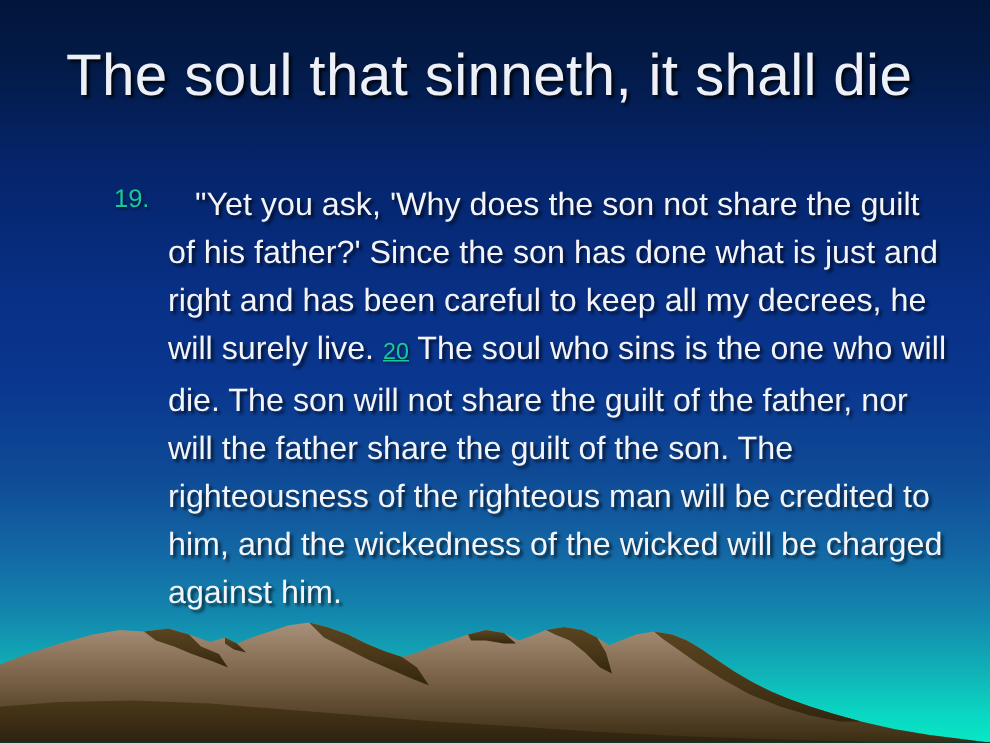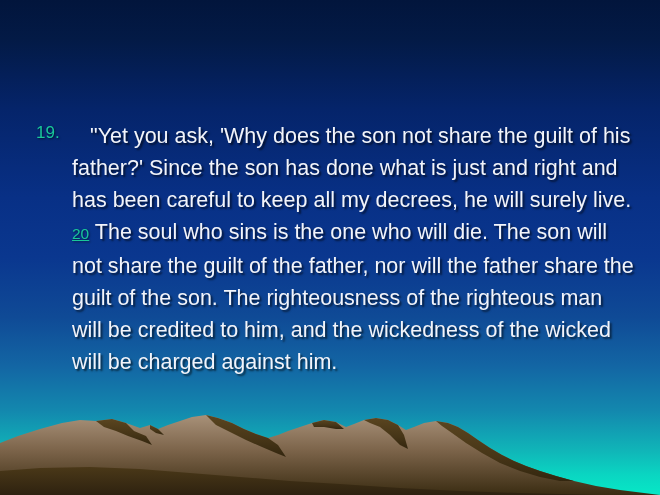--- a/index.html
+++ b/index.html
@@ -55,20 +55,21 @@
   
   .body-block {
     position: absolute;
     left: 36px;
     top: 120px;
     width: 600px;
   }
   .bullet-row {
     position: relative;
     padding-left: 36px;
+    margin-left: 40px;
   }
   .bullet-marker {
     position: absolute;
     left: 0;
     top: 3px;
     font-size: 17px;
     line-height: 20px;
     color: #19c79a;
     text-shadow: 1px 1px 2px rgba(0,0,0,0.55);
   }
@@ -126,20 +127,21 @@
     <path fill="url(#rockDark)" d="M364,15 L376,13 L388,15 L398,20 L404,30 L408,44 L400,40 L390,30 L380,22
              L370,18 Z"></path>
     <path fill="url(#rockDark)" d="M436,16 L448,18 L458,22 L468,28 L478,35 L490,43 L502,50 L514,56 L526,61
              L540,66 L556,71 L574,76 L560,76 L540,72 L520,66 L500,58 L482,48 L466,38
              L452,28 L442,21 Z"></path>
 
     <path fill="url(#rockBase)" d="M0,66 L40,63 L90,62 L140,64 L190,68 L240,72 L290,76 L340,79 L400,83
              L460,86 L520,88 L600,90 L660,90 L0,90 Z"></path>
   </svg>
 
+  <div class="title">The soul that sinneth, it shall die</div>
 
   <div class="body-block">
     <div class="bullet-row">
       <span class="bullet-marker">19.</span>
       <div class="bullet-text">
         <span>"Yet you ask, 'Why does the son not share the guilt of his father?' Since the son has done what is just and right and has been careful to keep all my decrees, he will surely live. </span><span class="verse-num">20</span><span> The soul who sins is the one who will die. The son will not share the guilt of the father, nor will the father share the guilt of the son. The righteousness of the righteous man will be credited to him, and the wickedness of the wicked will be charged against him.</span>
       </div>
     </div>
   </div>
 

